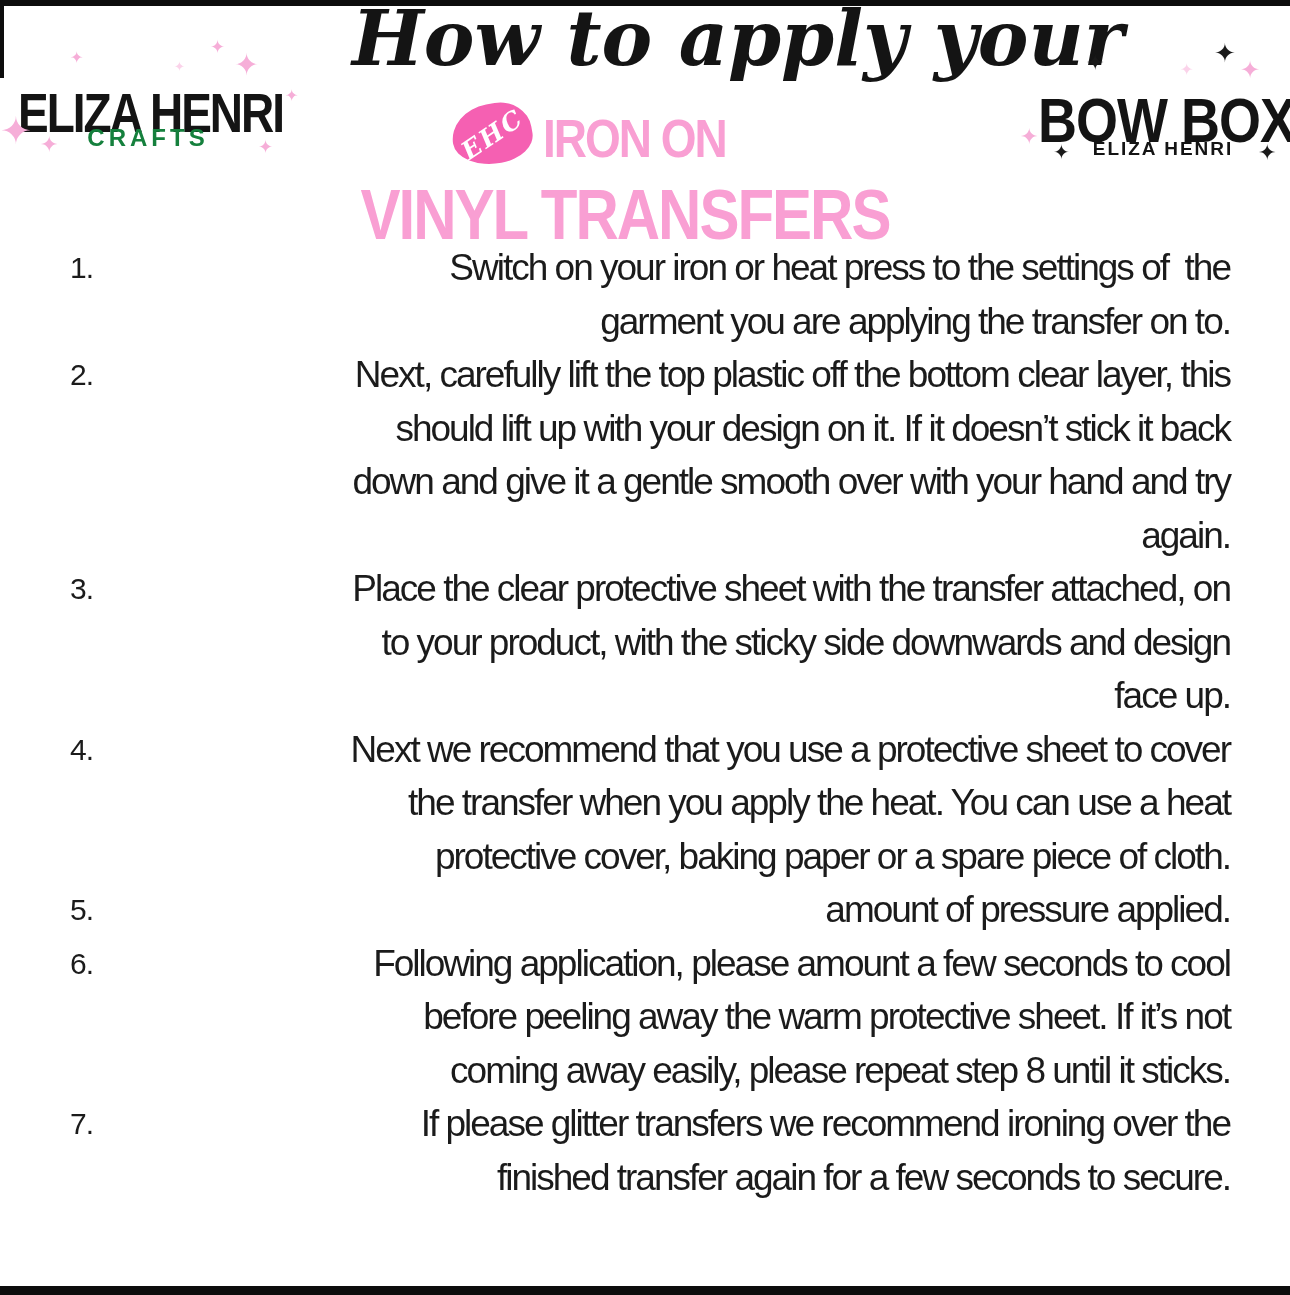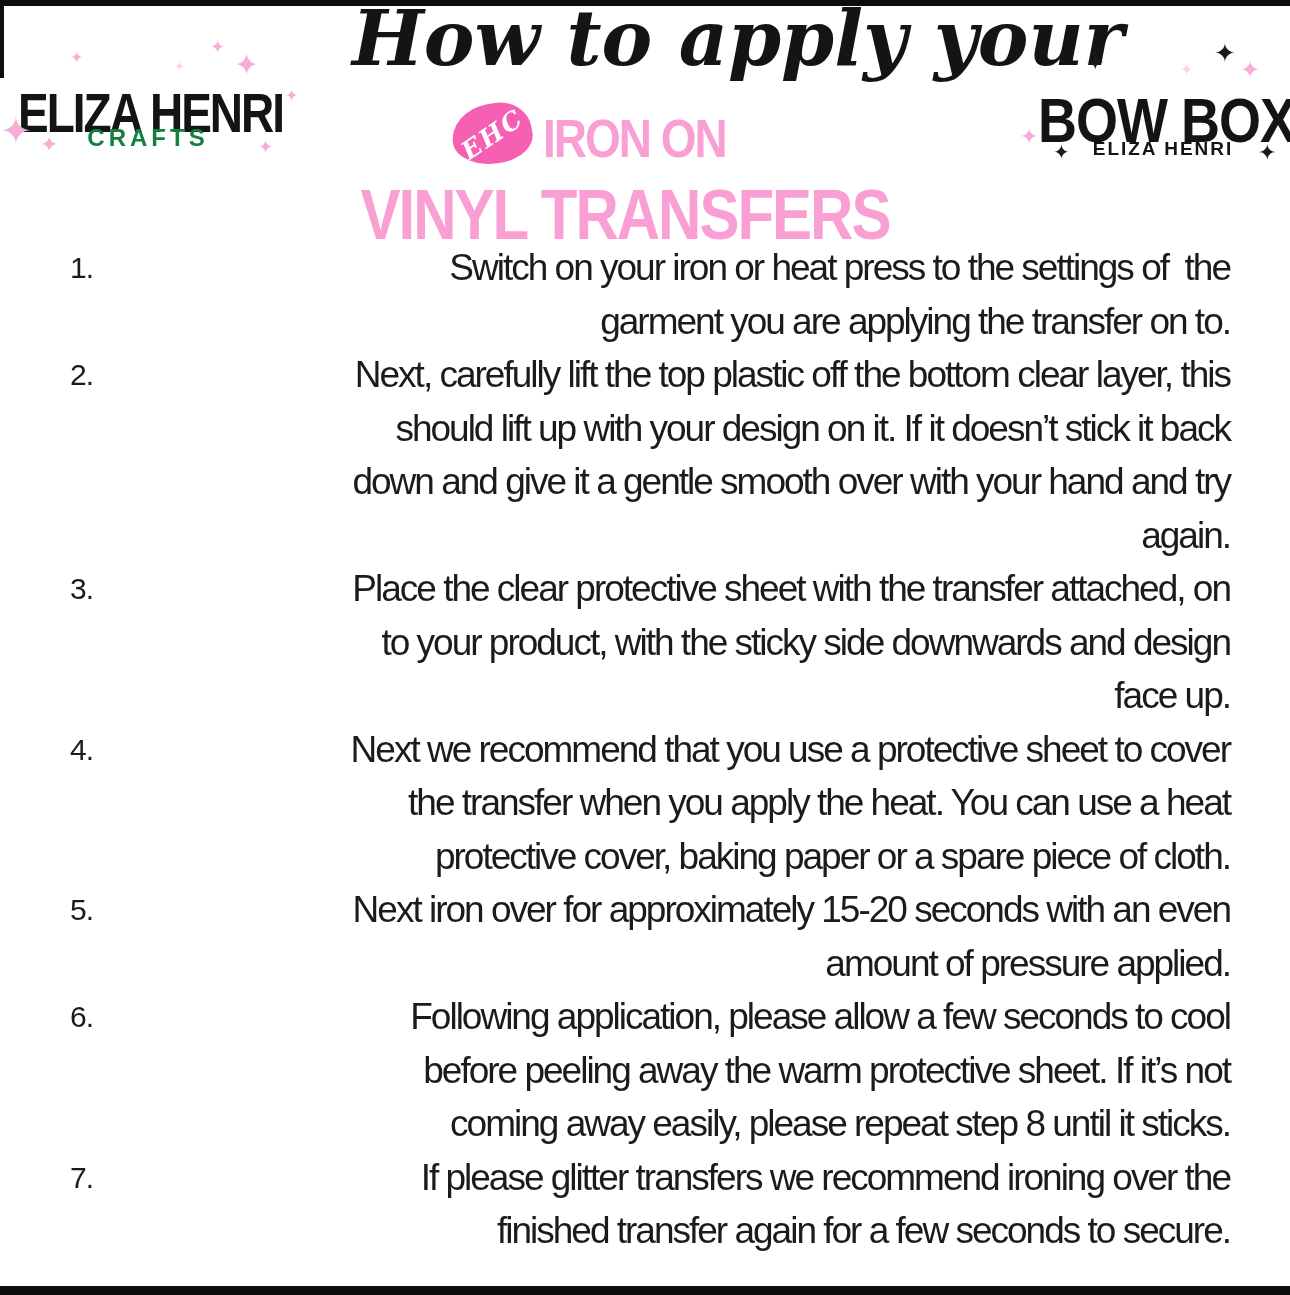--- a/index.html
+++ b/index.html
@@ -153,27 +153,26 @@
 
   <div class="step">
     <span class="step-num">4.</span>
     <div class="line">Next we recommend that you use a protective sheet to cover</div>
     <div class="line">the transfer when you apply the heat. You can use a heat</div>
     <div class="line">protective cover, baking paper or a spare piece of cloth.</div>
   </div>
 
   <div class="step">
     <span class="step-num">5.</span>
-    <div class="line">Next iron over for approximately 15-20 seconds with an even</div>
     <div class="line">amount of pressure applied.</div>
   </div>
 
   <div class="step">
     <span class="step-num">6.</span>
-    <div class="line">Following application, please allow a few seconds to cool</div>
+    <div class="line">Following application, please amount a few seconds to cool</div>
     <div class="line">before peeling away the warm protective sheet. If it’s not</div>
     <div class="line">coming away easily, please repeat step 8 until it sticks.</div>
   </div>
 
   <div class="step">
     <span class="step-num">7.</span>
     <div class="line">If please glitter transfers we recommend ironing over the</div>
     <div class="line">finished transfer again for a few seconds to secure.</div>
   </div>
 

